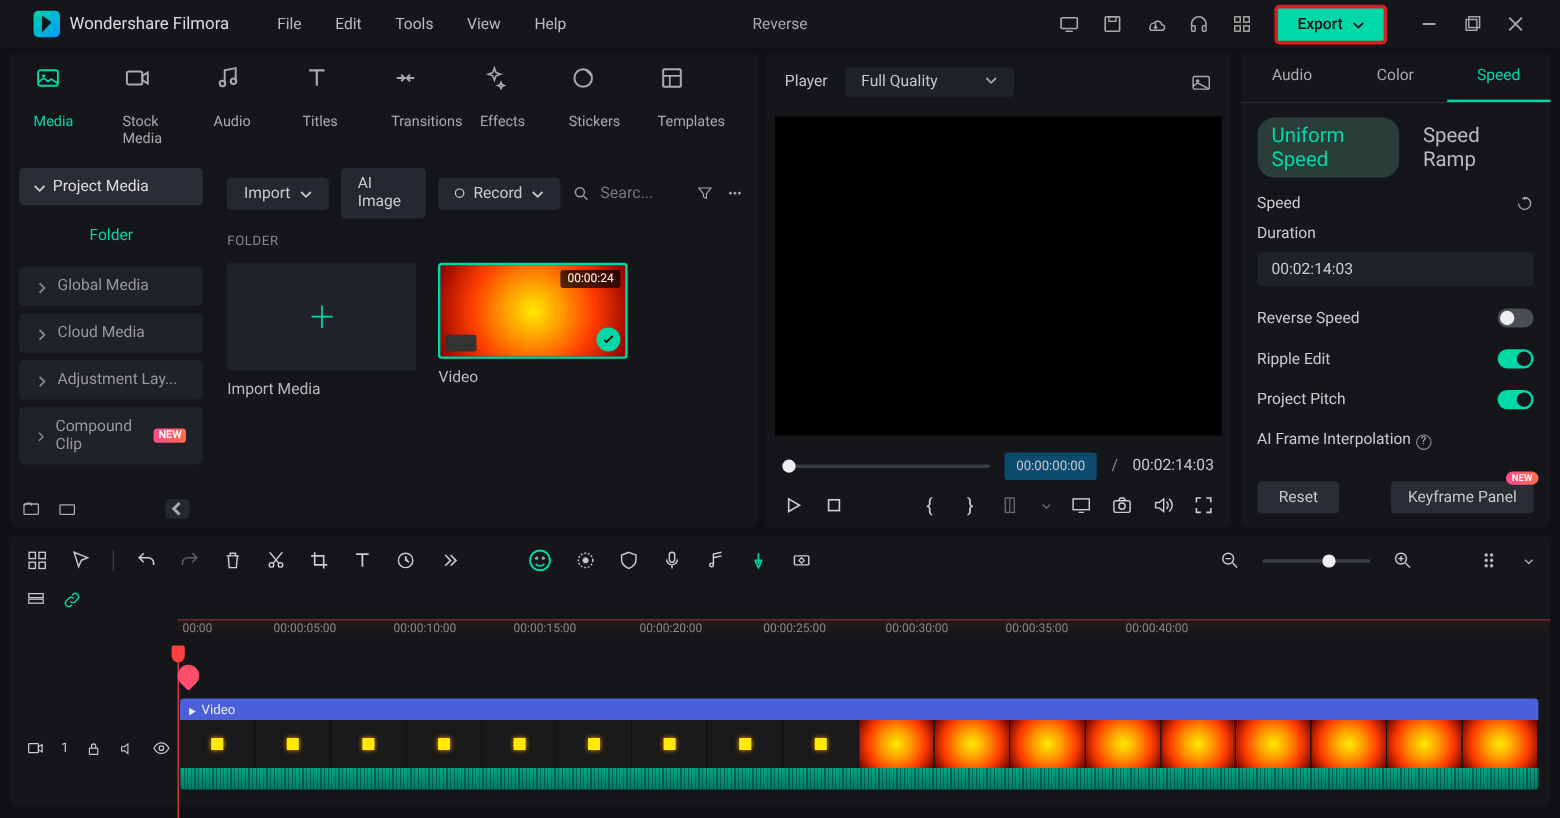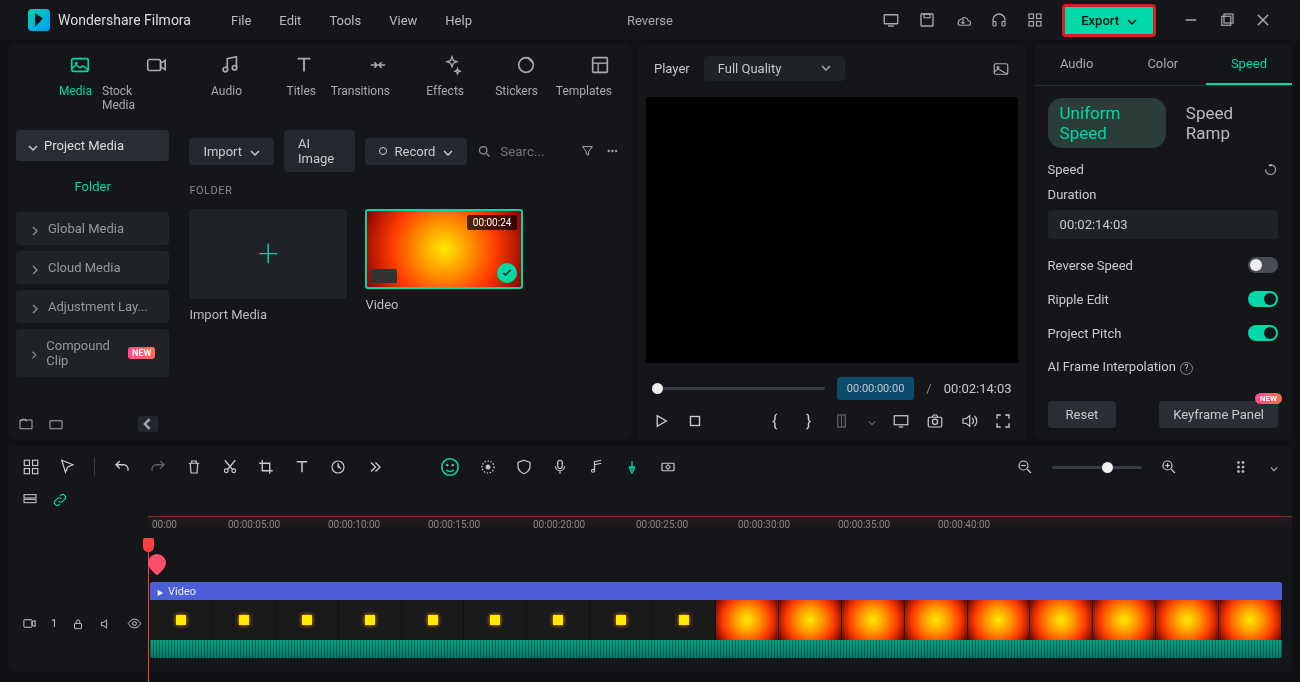--- a/index.html
+++ b/index.html
@@ -11,21 +11,21 @@
 .menubar{display:flex;gap:28px;}
 .menu-item{color:#bbb;font-size:13px;cursor:pointer;}
 .doc-title{position:absolute;left:50%;transform:translateX(-50%);color:#aaa;}
 .title-icons{margin-left:auto;display:flex;align-items:center;gap:18px;}
 .icon{width:18px;height:18px;display:flex;align-items:center;justify-content:center;fill:#aaa;stroke:#aaa;}
 .export-btn{background:#00d8a8;color:#111;padding:6px 16px;border-radius:4px;font-weight:500;display:flex;align-items:center;gap:8px;border:3px solid #d32020;cursor:pointer;}
 .win-controls{display:flex;gap:18px;margin-left:8px;}
 .main-row{display:flex;height:400px;}
 .left-panel{width:624px;display:flex;flex-direction:column;background:#14161a;border-radius:6px;margin:4px 0 0 8px;}
 .tabs-row{display:flex;padding:10px 20px;gap:10px;}
-.tab-item{display:flex;flex-direction:column;align-items:flex-end;gap:8px;min-width:64px;cursor:pointer;color:#aaa;}
+.tab-item{display:flex;flex-direction:column;align-items:flex-start;gap:18px;min-width:64px;cursor:pointer;color:#aaa;}
 .tab-item.active{color:#00d8a8;}
 .tab-icon{width:24px;height:22px;}
 .tab-label{font-size:12px;}
 .media-body{display:flex;flex:1;}
 .sidebar{width:172px;padding:8px;}
 .sidebar-header{background:#2a2d33;padding:8px 12px;border-radius:4px;display:flex;align-items:center;gap:6px;color:#ddd;margin-bottom:12px;}
 .folder-tab{color:#00d8a8;text-align:center;padding:6px 0;margin-bottom:12px;}
 .sidebar-item{padding:9px 14px;background:#1f2227;border-radius:4px;margin-bottom:6px;display:flex;align-items:center;gap:8px;color:#999;font-size:13px;cursor:pointer;}
 .new-badge{background:linear-gradient(90deg,#ff4d8d,#ff6b4d);color:#fff;font-size:9px;padding:1px 4px;border-radius:3px;font-weight:600;}
 .sidebar-bottom{position:absolute;bottom:250px;left:18px;display:flex;gap:14px;align-items:center;}

